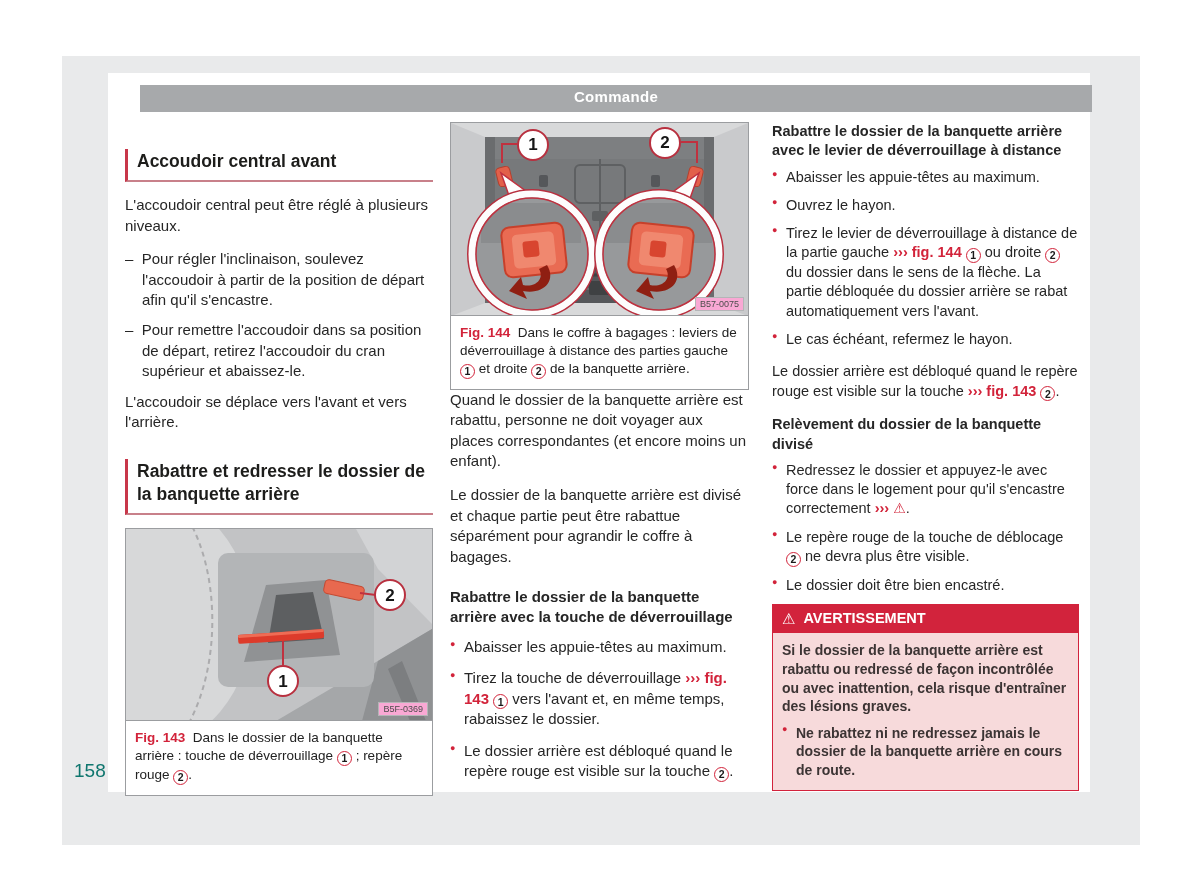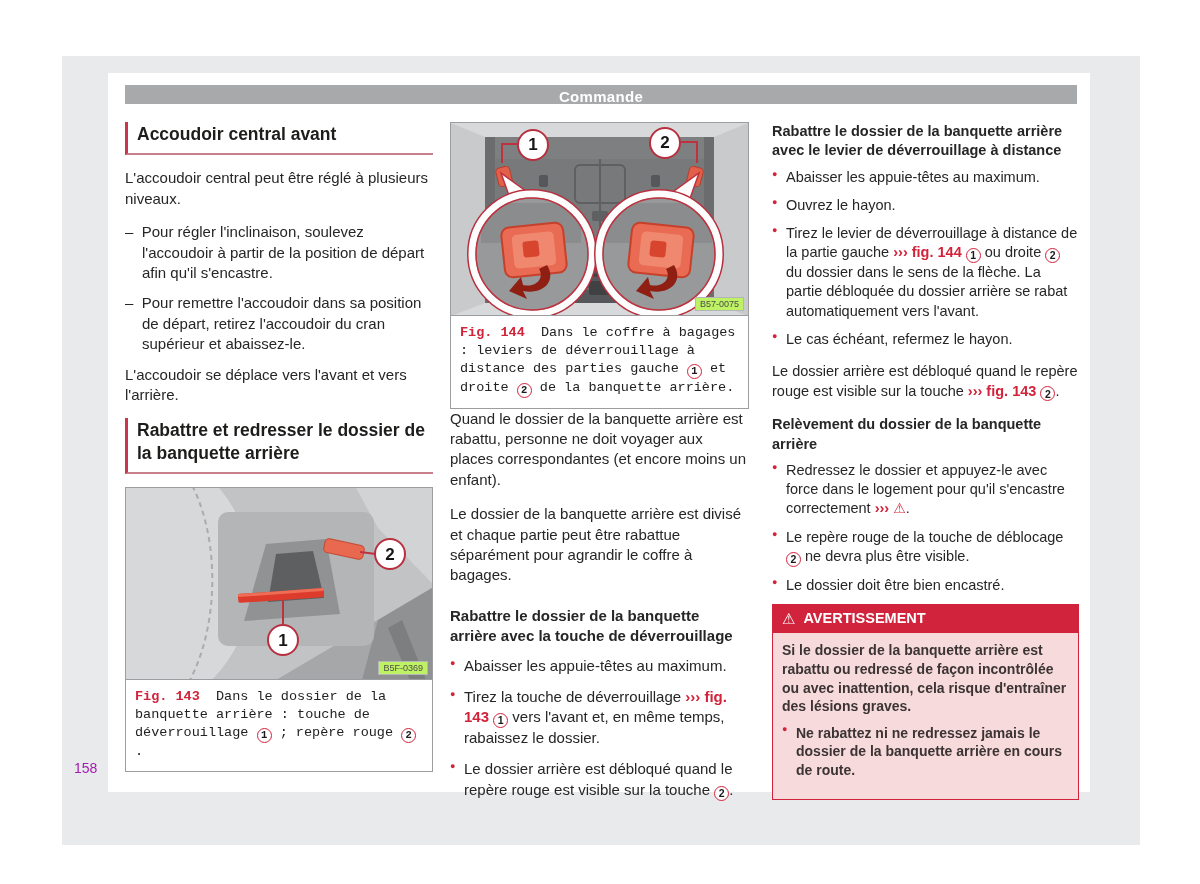--- a/index.html
+++ b/index.html
@@ -1,29 +1,29 @@
 <!DOCTYPE html>
 <html><head>
 <meta charset="utf-8">
 <style>
   * { box-sizing: border-box; margin: 0; padding: 0; }
   html,body { width:1200px; height:884px; background:#ffffff; font-family:"Liberation Sans","DejaVu Sans",sans-serif; color:#262626; }
   .scan-page { position:absolute; left:62px; top:56px; width:1078px; height:789px; background:#e9eaeb; }
   .content-panel { position:absolute; left:108px; top:73px; width:982px; height:719px; background:#ffffff; }
-  .cmd-bar { position:absolute; left:125px; top:85px; width:952px; height:19px; background:#a7a9ab; color:#ffffff; font-size:15px; font-weight:bold; text-align:center; line-height:23px; letter-spacing:.3px; }
-  .page-number { position:absolute; left:74px; top:760px; font-size:14px; color:#a21caf; }
+  .cmd-bar { position:absolute; left:140px; top:85px; width:952px; height:27px; background:#a7a9ab; color:#ffffff; font-size:15px; font-weight:bold; text-align:center; line-height:23px; letter-spacing:.3px; }
+  .page-number { position:absolute; left:74px; top:760px; font-size:19px; color:#0f766e; }
 
   .col { position:absolute; top:122px; font-size:15px; line-height:1.36; color:#262626; }
   .col-left  { left:125px; width:308px; }
   .col-mid   { left:450px; width:299px; }
   .col-right { left:772px; width:307px; font-size:14.5px; line-height:1.33; }
 
   .sec-title { font-size:17.5px; font-weight:bold; color:#1d1d1b; line-height:1.28;
                border-left:3px solid #c8374a; border-bottom:2px solid #c8808a;
-               padding:1px 0 8px 9px; margin-bottom:13px; }
+               padding:1px 0 8px 9px; margin-bottom:13px;margin-top:27px; }
   .mt { }
   .para { margin-bottom:13px; }
   .subhead { font-weight:bold; margin:16px 0 9px; }
   .col-right .subhead { margin:0 0 7px; }
   .col-right .subhead.later { margin-top:14px; }
 
   .dash-item { padding-left:17px; text-indent:-17px; margin-bottom:10px; }
   .dash-item::before { content:"\2013\00a0\00a0"; }
 
   .bullet-item { position:relative; padding-left:14px; margin-bottom:9px; }
@@ -35,32 +35,32 @@
           width:15px; height:15px; border:1.5px solid #d2233a; border-radius:50%;
           font-size:10.5px; font-weight:bold; color:#1a1a1a; background:#fff;
           vertical-align:-2px; line-height:1; }
   .warn-glyph { color:#d2233a; font-weight:bold; font-size:14px; }
 
   .figure { border:1px solid #9b9da0; background:#fff; }
   .fig-img { position:relative; border-bottom:1px solid #9b9da0; overflow:hidden; }
   .fig143 .fig-img { height:192px; background:#c7c8ca; }
   .fig144 .fig-img { height:193px; background:#cfd0d2; }
   .fig-img svg { display:block; }
-  .fig-code { position:absolute; right:4px; bottom:4px; background:#bef264; color:#4c4c4c;
+  .fig-code { position:absolute; right:4px; bottom:4px; background:#f9a8d4; color:#4c4c4c;
               font-size:9px; line-height:12px; padding:0 4px; border:1px solid #b4b5b7; }
-  .fig-cap { padding:8px 9px 10px; font-size:13.5px; line-height:1.34; color:#222;font-family:Liberation Mono, monospace; }
+  .fig-cap { padding:8px 9px 10px; font-size:13.5px; line-height:1.34; color:#222; }
   .marker { position:absolute; width:32px; height:32px; border-radius:50%; background:#fff;
             border:2.5px solid #b8303f; color:#161616; font-weight:bold; font-size:17px;
             display:flex; align-items:center; justify-content:center; }
 
   .warning-box { margin-top:8px; border:1px solid #d2233c; }
   .warning-head { background:#d2233c; color:#ffffff; font-weight:bold; font-size:14.5px;
                   padding:4px 9px 5px; display:flex; align-items:center; gap:8px; }
   .warning-head .tri { font-size:15px; line-height:1; color:#ffffff; font-weight:normal; }
-  .warning-body { background:#f7dadb; padding:8px 9px 19px; font-size:14px; font-weight:bold;
+  .warning-body { background:#f7dadb; padding:8px 9px 10px; font-size:14px; font-weight:bold;
                   color:#3c3434; line-height:1.33; }
   .warning-body .para { margin-bottom:8px; }
   .warning-body .bullet-item { margin-bottom:0; }
   .warning-body .bullet-item::before { top:0px; }
 </style>
 </head>
 <body>
 
 <div class="scan-page"></div>
 <div class="content-panel"></div>
@@ -178,21 +178,21 @@
   <div class="bullet-item">Le dossier arrière est débloqué quand le repère rouge est visible sur la touche <span class="cnum">2</span>.</div>
 </div>
 
 <div class="col col-right">
   <div class="subhead">Rabattre le dossier de la banquette arrière avec le levier de déverrouillage à distance</div>
   <div class="bullet-item">Abaisser les appuie-têtes au maximum.</div>
   <div class="bullet-item">Ouvrez le hayon.</div>
   <div class="bullet-item">Tirez le levier de déverrouillage à distance de la partie gauche <span class="rich-ref">››› fig. 144</span> <span class="cnum">1</span> ou droite <span class="cnum">2</span> du dossier dans le sens de la flèche. La partie débloquée du dossier arrière se rabat automatiquement vers l'avant.</div>
   <div class="bullet-item" style="margin-bottom:13px;">Le cas échéant, refermez le hayon.</div>
   <p class="para">Le dossier arrière est débloqué quand le repère rouge est visible sur la touche <span class="rich-ref">››› fig. 143</span> <span class="cnum">2</span>.</p>
-  <div class="subhead later">Relèvement du dossier de la banquette arrière</div>
+  <div class="subhead later">Relèvement du dossier de la banquette divisé</div>
   <div class="bullet-item">Redressez le dossier et appuyez-le avec force dans le logement pour qu'il s'encastre correctement <span class="rich-ref">›››</span> <span class="warn-glyph">⚠</span>.</div>
   <div class="bullet-item">Le repère rouge de la touche de déblocage <span class="cnum">2</span> ne devra plus être visible.</div>
   <div class="bullet-item">Le dossier doit être bien encastré.</div>
 
   <div class="warning-box">
     <div class="warning-head">
       <span class="tri">⚠</span>
       <span>AVERTISSEMENT</span>
     </div>
     <div class="warning-body">

